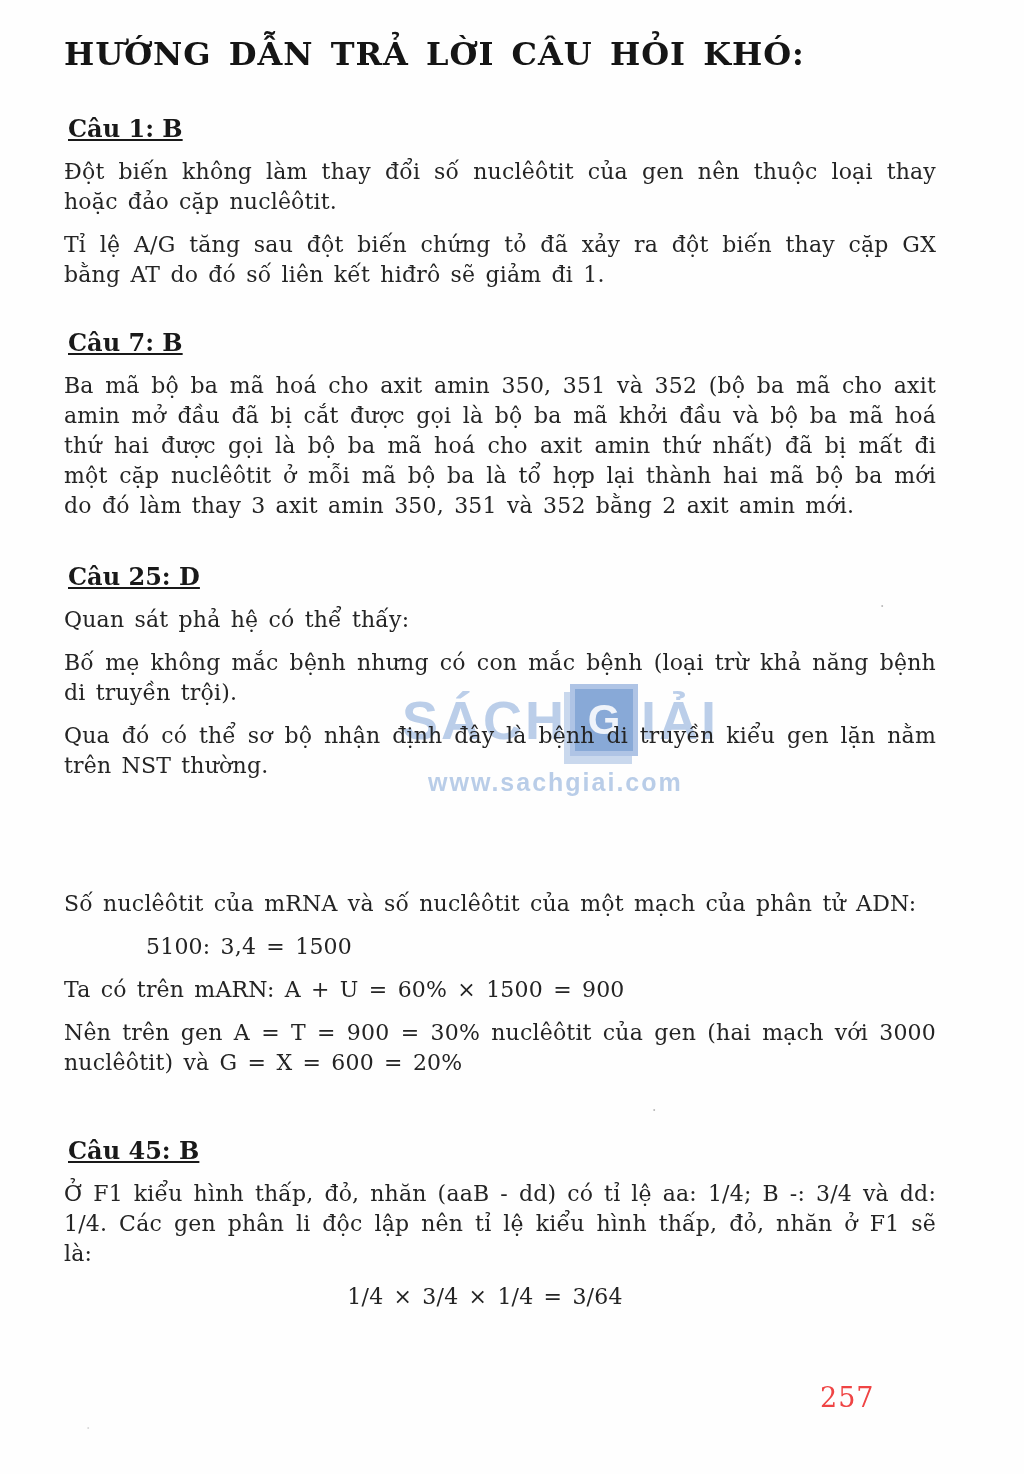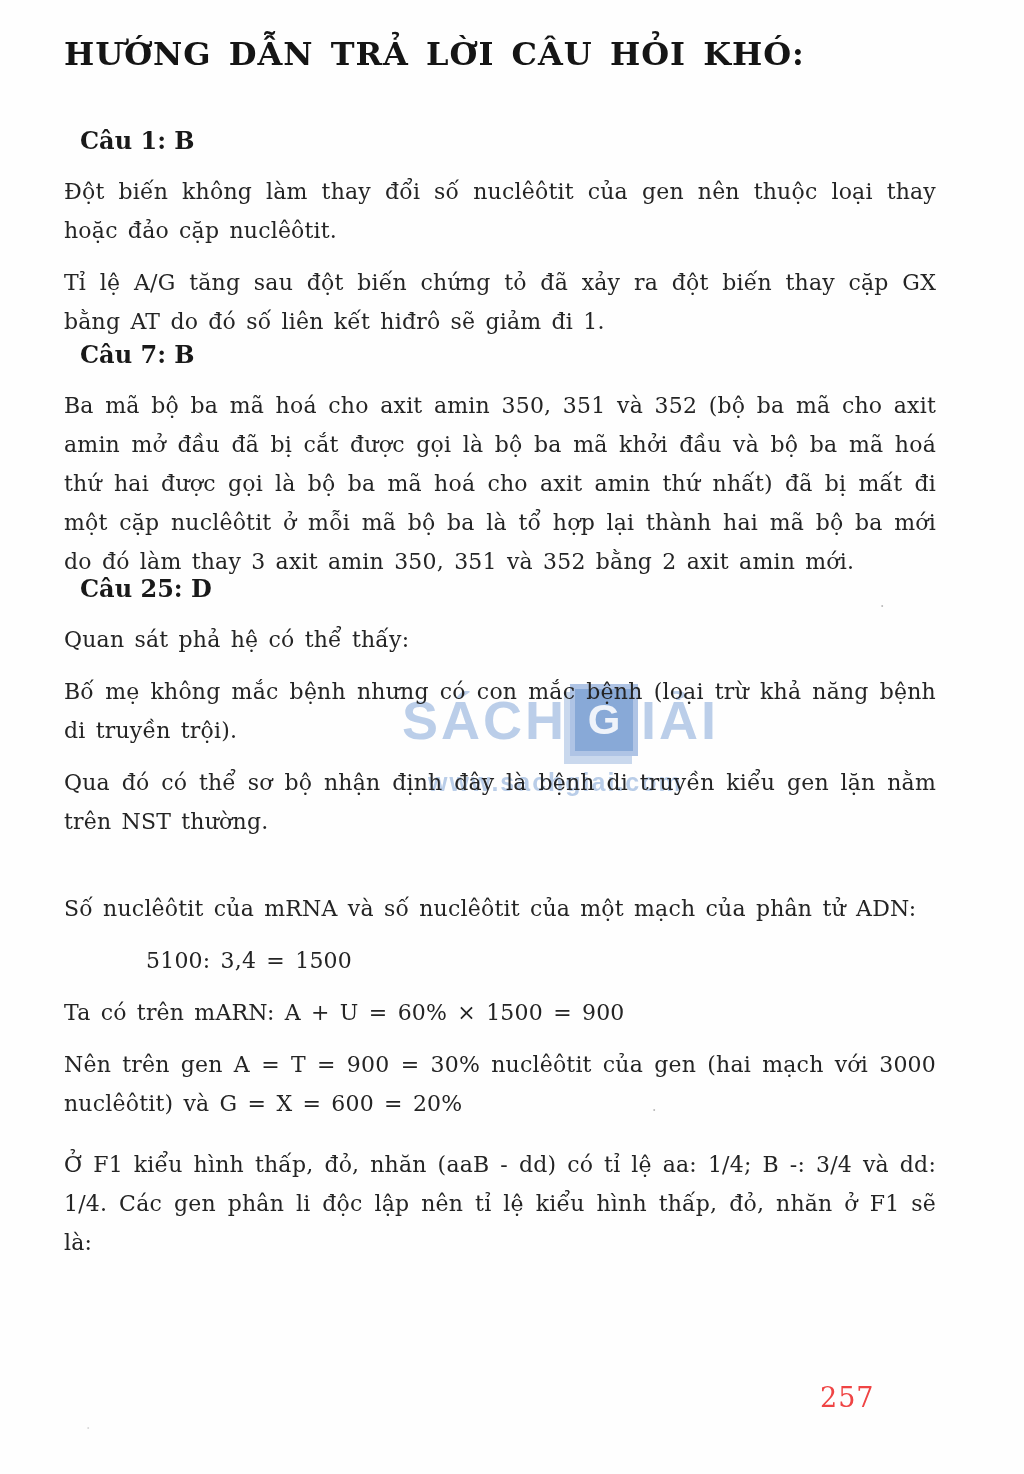--- a/index.html
+++ b/index.html
@@ -37,28 +37,29 @@
   .sec-0 { top: 110px; }
   .sec-1 { top: 324px; }
   .sec-2 { top: 558px; }
   .sec-3 { top: 876px; }
   .sec-4 { top: 1132px; }
 
   .section-heading {
     font-size: 24px;
     font-weight: 700;
     color: #191919;
-    margin: 16px;
+    margin: 4px;
     line-height: 30px;
+    text-decoration: underline;
   }
   .section-paras { position: relative; z-index: 2; }
   .para {
     margin: 13px 0 0 0;
     font-size: 22px;
-    line-height: 39px;
+    line-height: 30px;
     word-spacing: 3px;
     letter-spacing: 0.2px;
     color: #242424;
   }
   .para.justify { text-align: justify; }
   .para.left    { text-align: left; }
   .para.indent  { text-align: left; padding-left: 82px; }
   .para.center  { text-align: center; padding-right: 30px; }
 
   
@@ -173,22 +174,24 @@
   <section class="section sec-3">
     <div class="section-paras">
           <p class="para left">Số nuclêôtit của mRNA và số nuclêôtit của một mạch của phân tử ADN:</p>
           <p class="para indent">5100: 3,4 = 1500</p>
           <p class="para left">Ta có trên mARN: A + U = 60% × 1500 = 900</p>
           <p class="para justify">Nên trên gen A = T = 900 = 30% nuclêôtit của gen (hai mạch với 3000 nuclêôtit) và G = X = 600 = 20%</p>
         </div>
   </section>
 
   <section class="section sec-4">
+    <h2 class="section-heading">Câu 45: B</h2>
     <div class="section-paras">
           <p class="para justify">Ở F1 kiểu hình thấp, đỏ, nhăn (aaB - dd) có tỉ lệ aa: 1/4; B -: 3/4 và dd: 1/4. Các gen phân li độc lập nên tỉ lệ kiểu hình thấp, đỏ, nhăn ở F1 sẽ là:</p>
+          <p class="para center">1/4 × 3/4 × 1/4 = 3/64</p>
         </div>
   </section>
 </div>
 
   <div class="page-number">257</div>
 
   <span class="artifact art-1">·</span>
   <span class="artifact art-2">·</span>
   <span class="artifact art-3">·</span>
 

